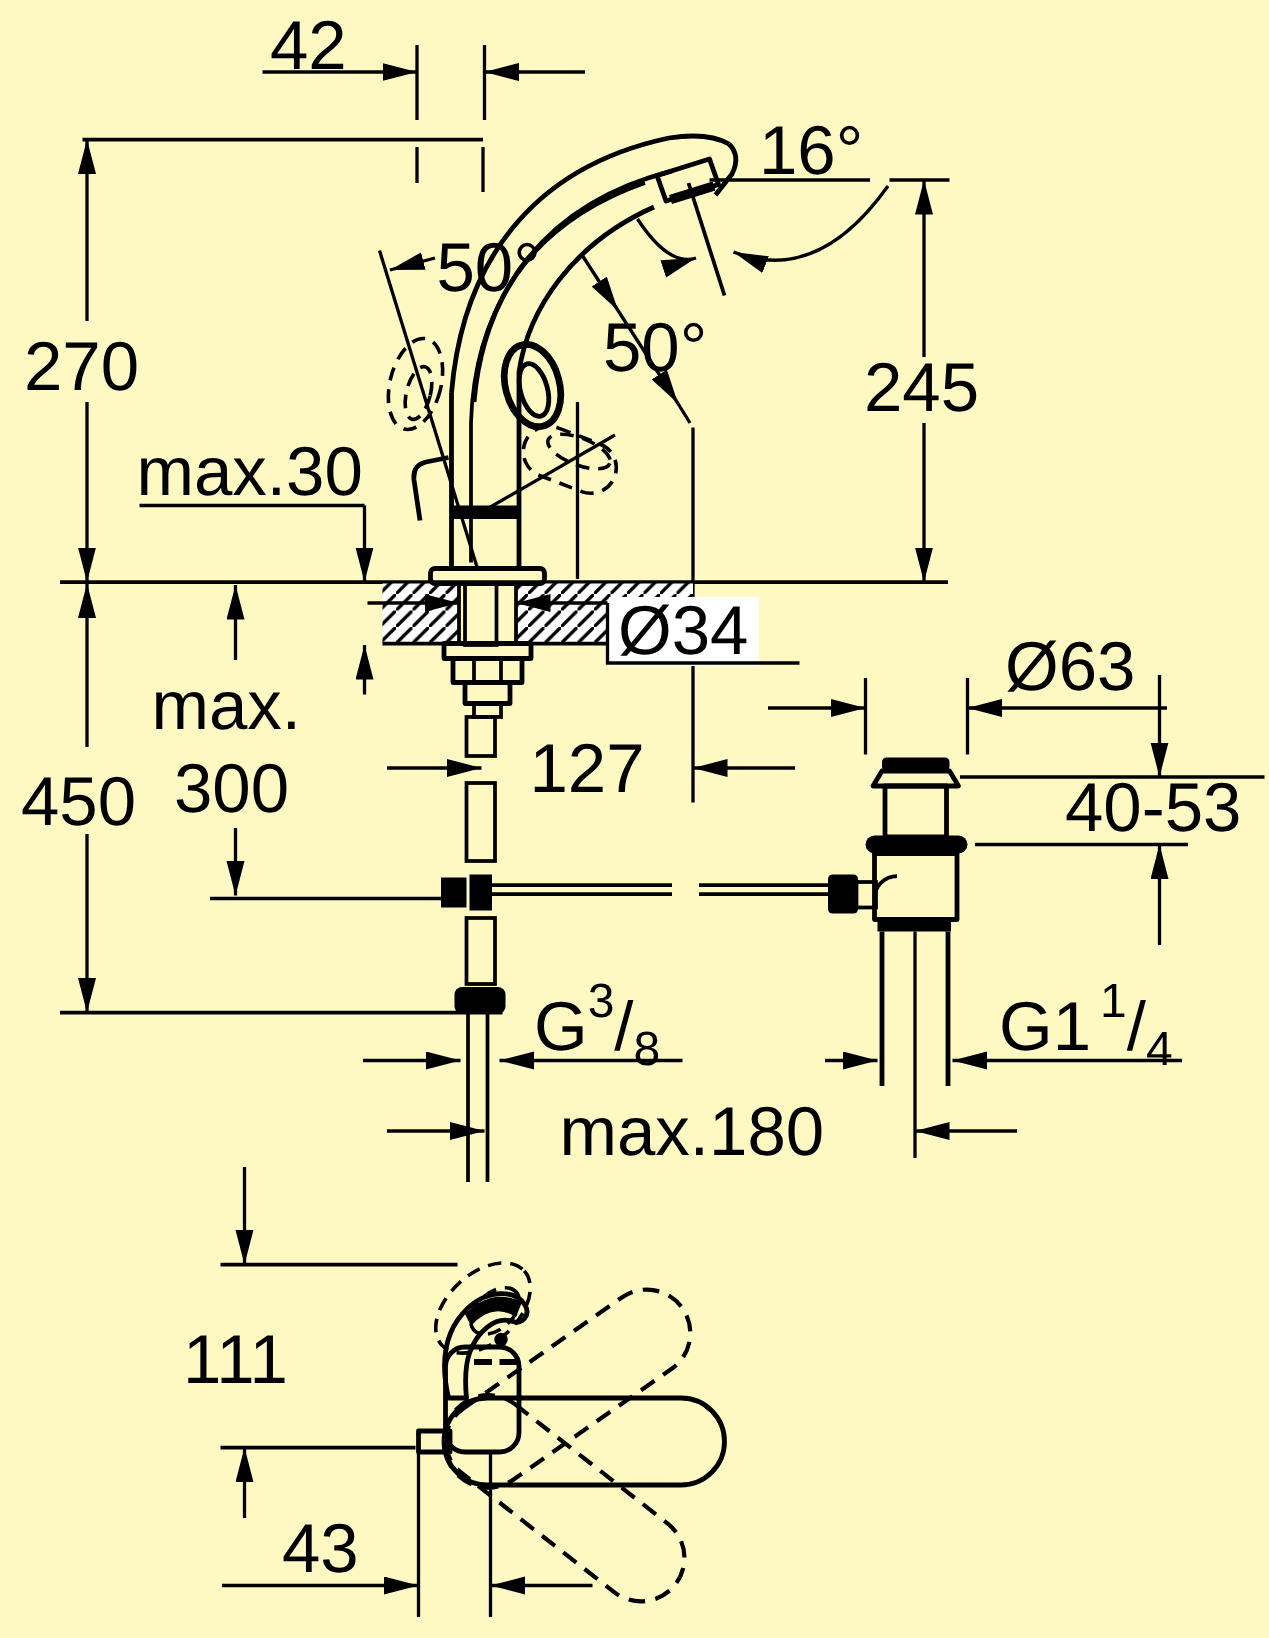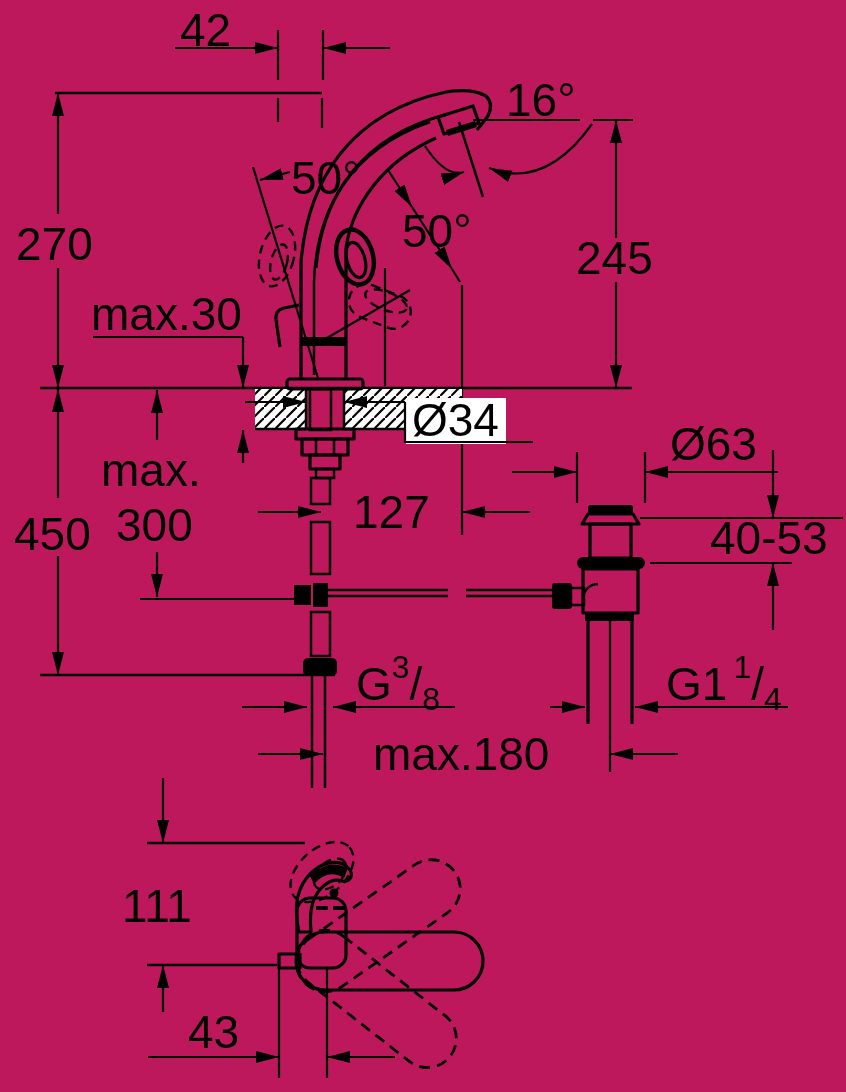--- a/index.html
+++ b/index.html
@@ -1,16 +1,16 @@
 <!DOCTYPE html>
 <html><head>
 <meta charset="utf-8">
 <style>
   html,body{margin:0;padding:0;background:#ffffff;}
-  .stage{position:relative;width:846px;height:1092px;background:#be185d;overflow:hidden;}
+  .stage{position:relative;width:846px;height:1092px;background:#fef9c3;overflow:hidden;}
   svg{display:block;}
   text{font-family:"Liberation Sans","DejaVu Sans",sans-serif;font-size:46px;fill:#000;}
   .sup{font-size:32px;}
   .dim{stroke:#000;stroke-width:2.2;fill:none;}
   .thin{stroke:#000;stroke-width:2.5;fill:none;}
   .draw{stroke:#000;stroke-width:3.2;fill:none;stroke-linejoin:round;}
   .draw2{stroke:#000;stroke-width:2.5;fill:none;}
   .thick{stroke:#000;stroke-width:4.5;fill:none;stroke-linejoin:round;}
   .dash{stroke:#000;stroke-width:2.8;fill:none;stroke-dasharray:11 7;}
   .dashf{stroke:#000;stroke-width:2.4;fill:none;stroke-dasharray:9 6;}

